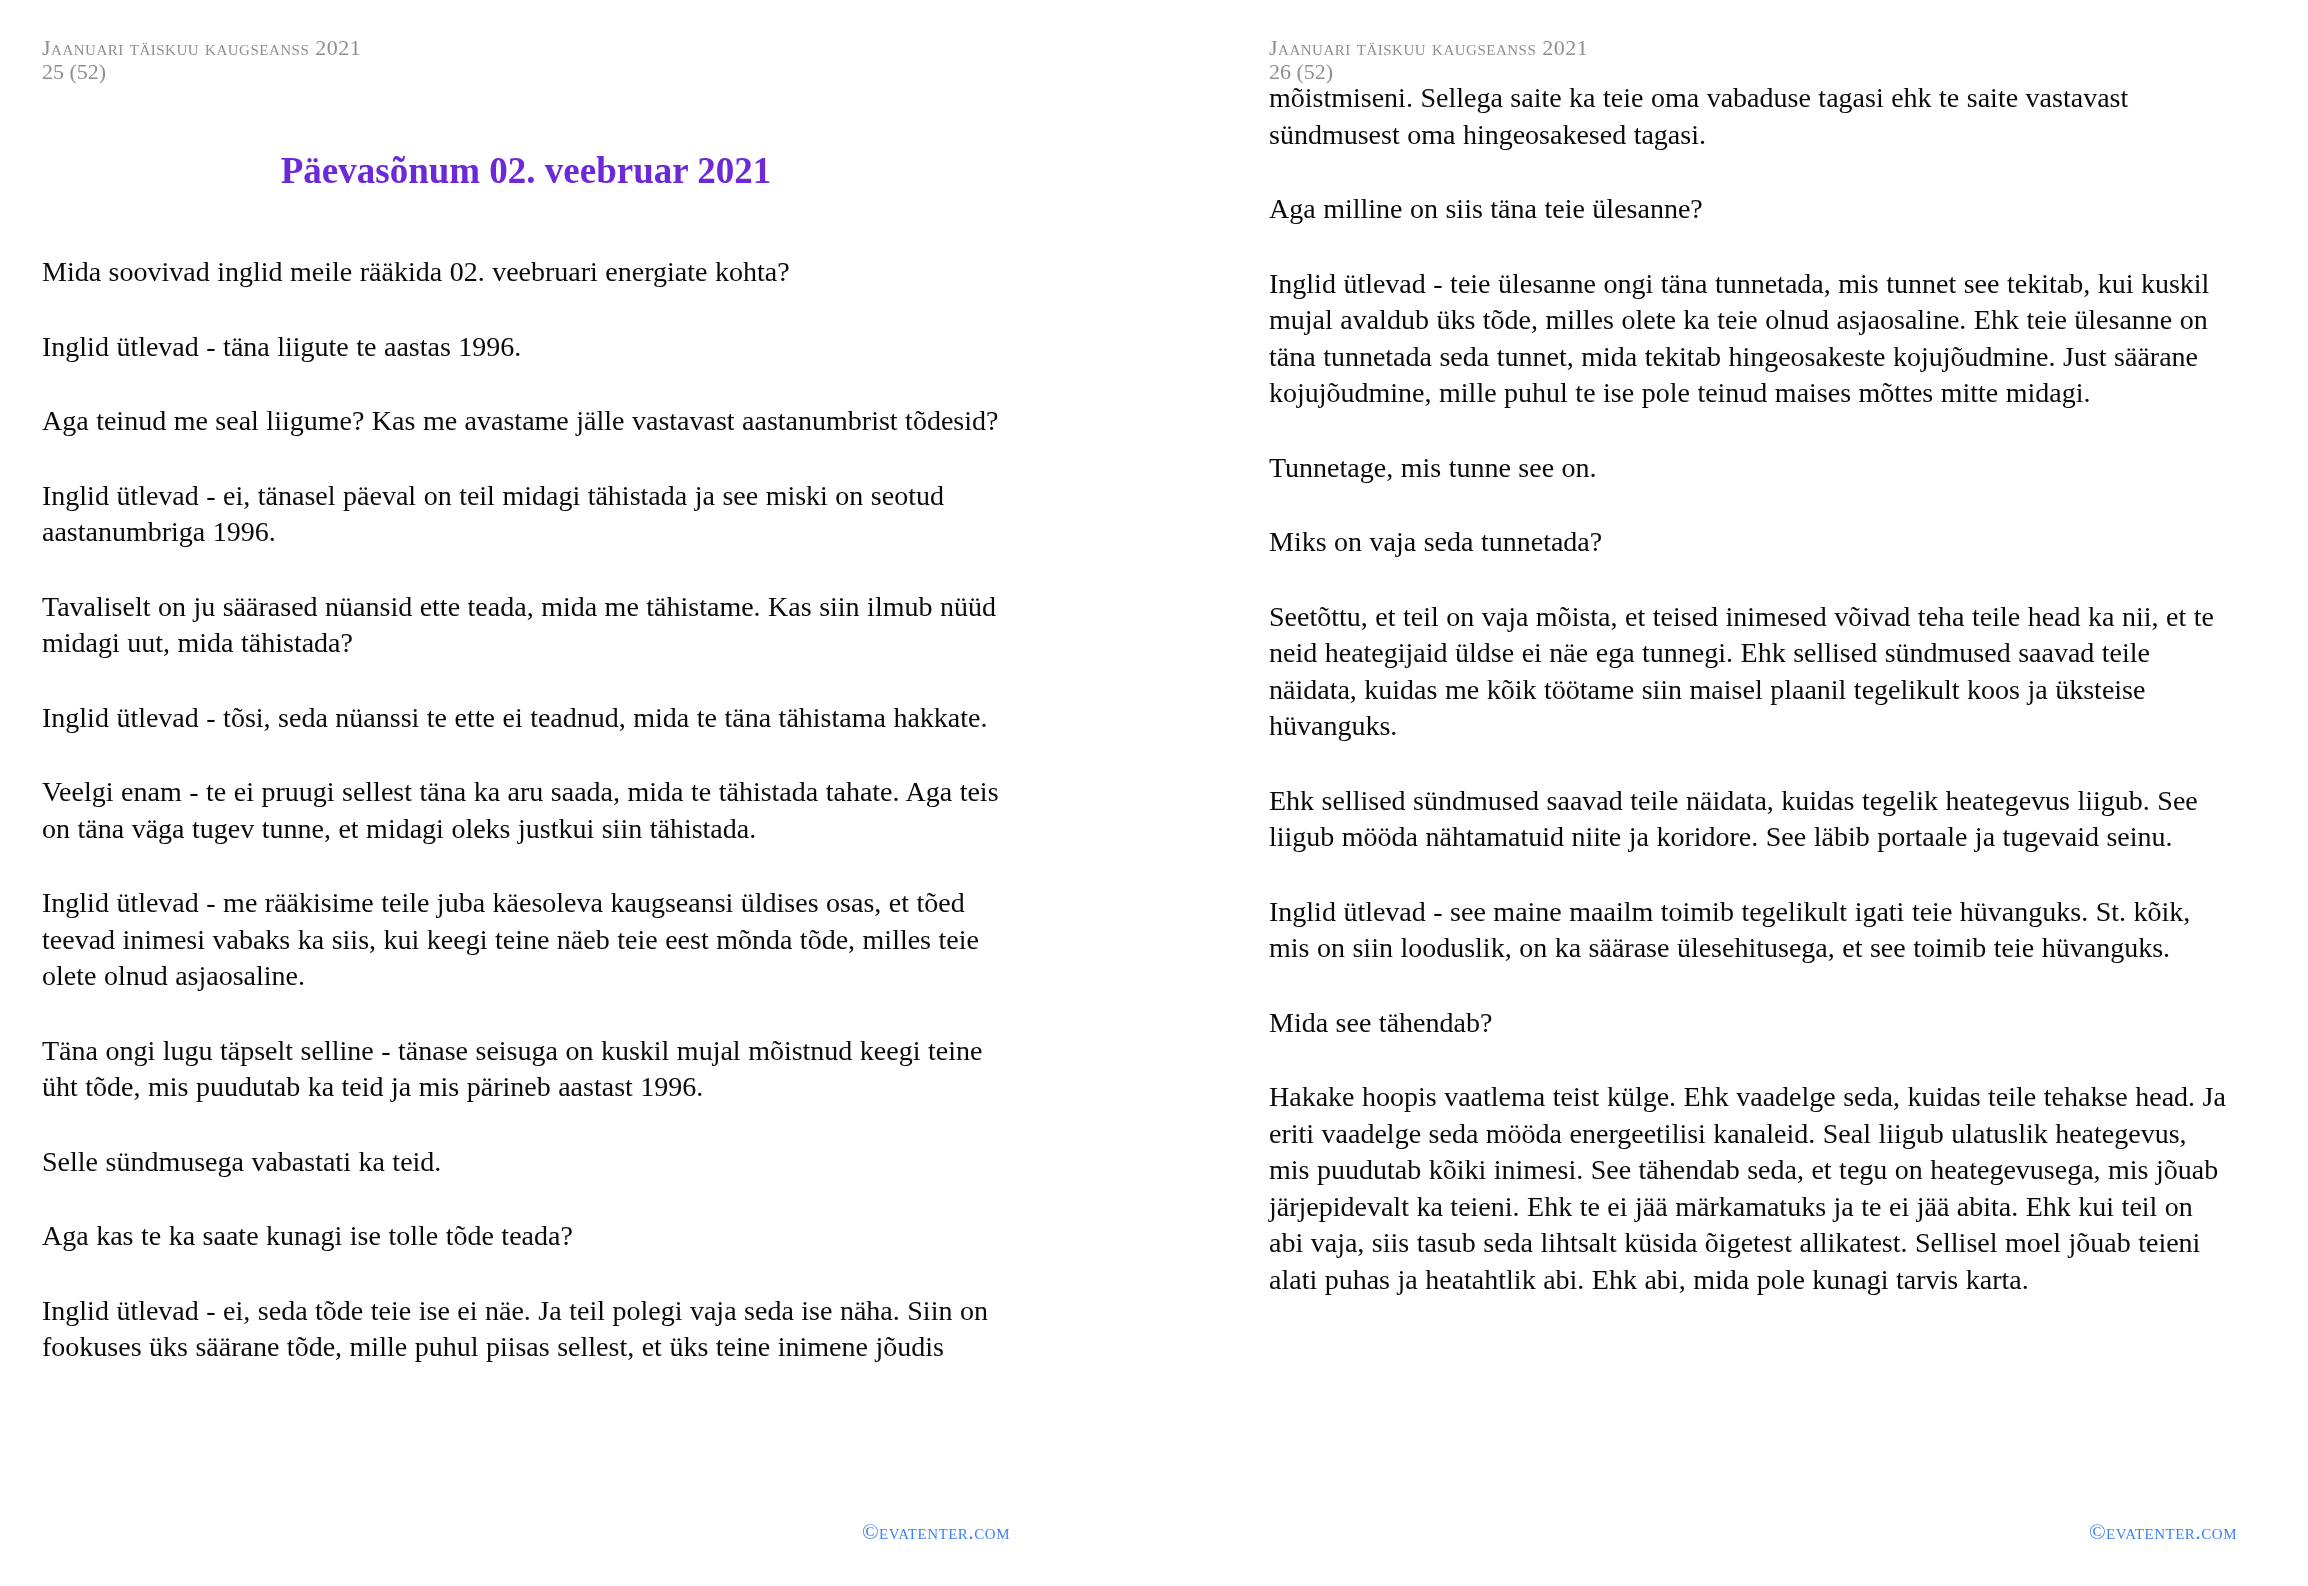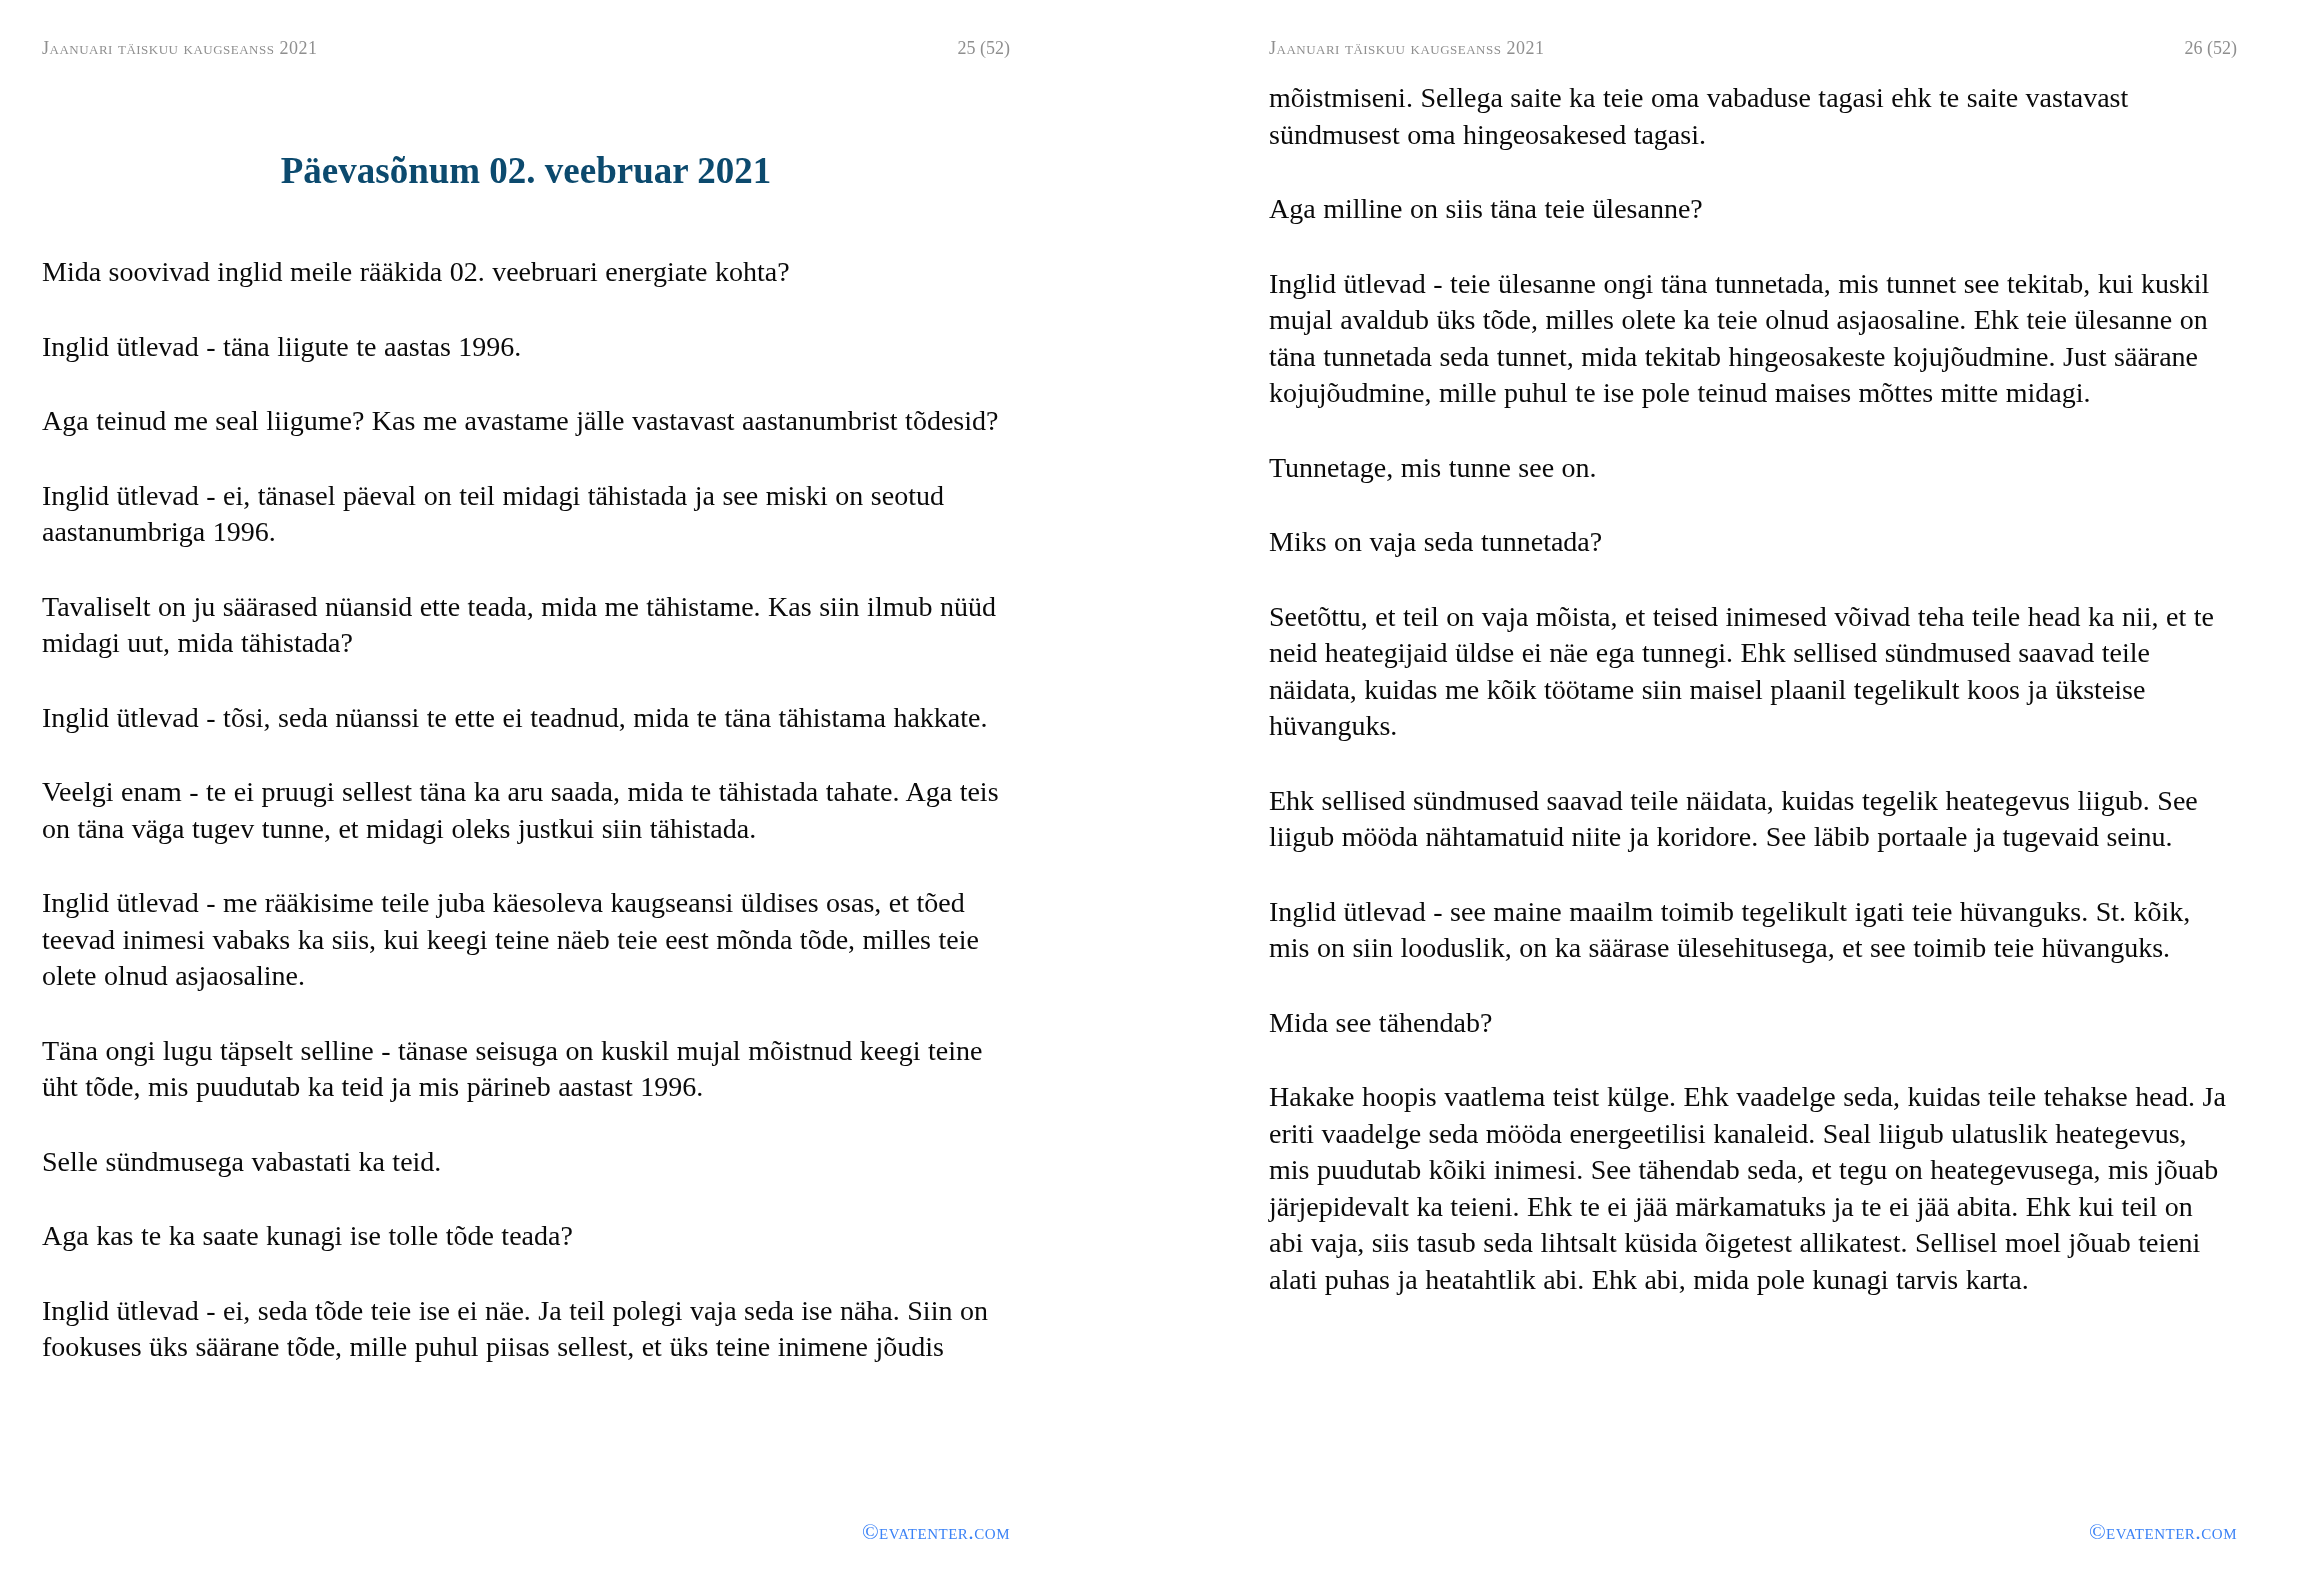--- a/index.html
+++ b/index.html
@@ -35,45 +35,46 @@
   .page-right .content { left: 115px; width: 968px; }
 
   .running-header {
     position: absolute;
     top: 36px;
     left: 0;
     right: 0;
     display: flex;
     justify-content: space-between;
     align-items: baseline;
-    font-size: 18px;
+    font-size: 22px;
     line-height: 24px;
     color: #8f8f8f;
     font-variant: small-caps;
     letter-spacing: 0.5px;
+    flex-direction: column;
   }
   .page-number {
     letter-spacing: 0;
   }
 
   .body-text {
     position: absolute;
     left: 0;
     right: 0;
   }
   .page-left .body-text  { top: 148px; }
   .page-right .body-text { top: 80px; }
 
   .doc-title {
     font-size: 37px;
     line-height: 46px;
     font-weight: bold;
     text-align: center;
     margin: 0 0 60px 0;
-    color: #0c4a6e;
+    color: #6d28d9;
   }
   .para {
     font-size: 28px;
     line-height: 36.5px;
     margin: 0 6px 38px 0;
     text-align: left;
     word-spacing: 0.5px;
   }
 
   .page-footer {

